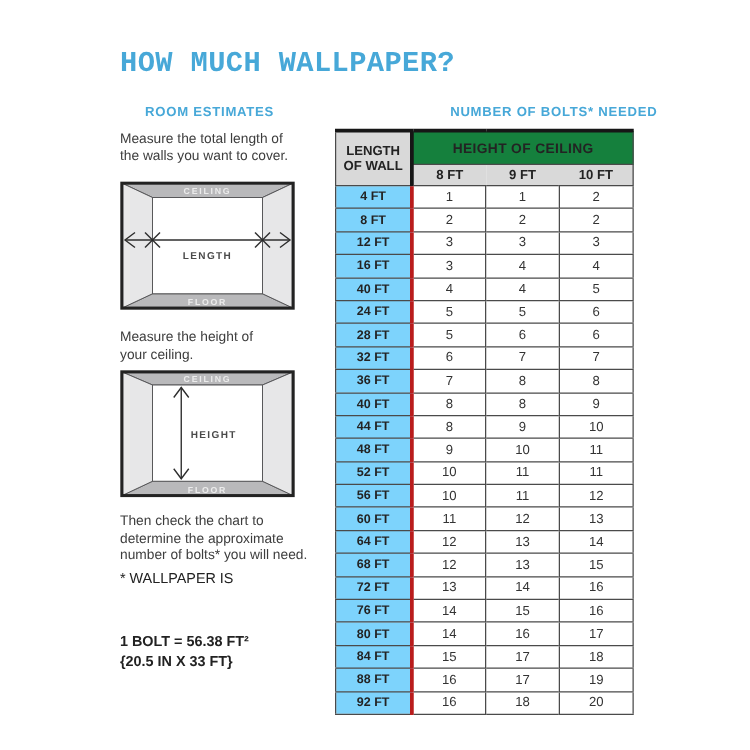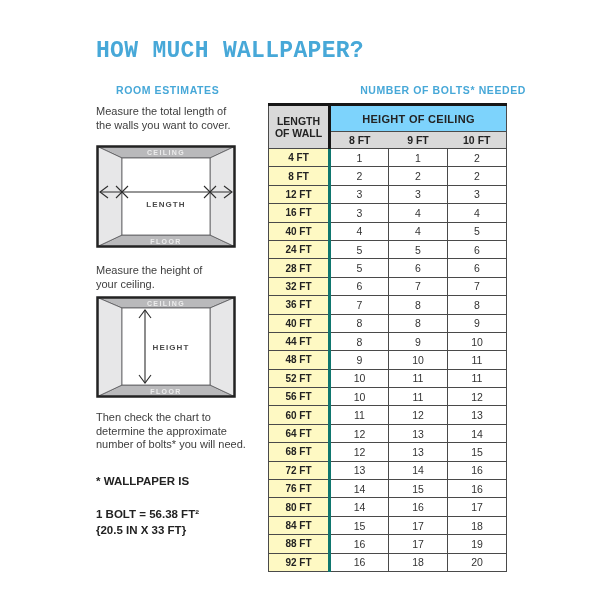--- a/index.html
+++ b/index.html
@@ -22,50 +22,50 @@
     position: absolute; left: 96px;
     font-size: 11px; line-height: 13.5px; color: #3d3d3d; white-space: pre-line;
   }
   #step1 { top: 105px; }
   #step2 { top: 264px; }
   #step3 { top: 411px; }
   .diagram { position: absolute; left: 96px; display: block; }
   #diagram-length { top: 145px; }
   #diagram-height { top: 296px; }
   .footnote {
-    position: absolute; left: 96px; top: 474px;
-    font-size: 11.5px; font-weight: bold; color: #222222; line-height: 14px;
+    position: absolute; left: 96px; top: 456px;
+    font-size: 11.5px; font-weight: normal; color: #222222; line-height: 14px;
   }
   .footnote .indent { padding-left: 7px; }
   .bolt-info {
     position: absolute; left: 96px; top: 507px;
     font-size: 11.5px; font-weight: bold; color: #222222; line-height: 15.5px;
   }
   
   #bolts-table {
     position: absolute; left: 268px; top: 103px;
     border-collapse: collapse; table-layout: fixed; width: 238px;
   }
   #bolts-table { border: 1px solid #4a4a4a; border-top: 3px solid #161616; }
   #bolts-table tr { border-bottom: 1px solid #4a4a4a; margin-left: 28px; }
   #bolts-table th, #bolts-table td { padding: 0; text-align: center; vertical-align: middle; }
   th.corner {
     background: #d9d9d9; border-right: 3px solid #161616;
     font-size: 10.5px; font-weight: bold; color: #232323; line-height: 12.5px;
   }
   th.span-head {
-    background: #7dd3fc; border-bottom: 1px solid #4a4a4a;
+    background: #15803d; border-bottom: 1px solid #4a4a4a;
     font-size: 11px; font-weight: bold; color: #232323; letter-spacing: 0.3px;
   }
   tr.head1 { height: 27px; }
   tr.head2 { height: 17px; }
   th.subhead { background: #d9d9d9; font-size: 10.5px; font-weight: bold; color: #232323; }
   #bolts-table tbody tr { height: 18.4px; }
   th.rowlabel {
-    background: #fef9c3; border-right: 3px solid #0f766e;
+    background: #7dd3fc; border-right: 3px solid #b91c1c;
     font-size: 10px; font-weight: bold; color: #232323;
   }
   #bolts-table tbody td { font-size: 10.5px; color: #333333; background: #ffffff; }
   #bolts-table tbody td + td { border-left: 1px solid #4a4a4a; }
   
   .svg-band-label { font-family: "Liberation Sans", sans-serif; font-size: 7px; font-weight: bold; letter-spacing: 1.4px; fill: #ececec; }
   .svg-dim-label { font-family: "Liberation Sans", sans-serif; font-size: 8px; font-weight: bold; letter-spacing: 1.1px; fill: #4a4a4a; }
 </style>
 </head>
 <body>

